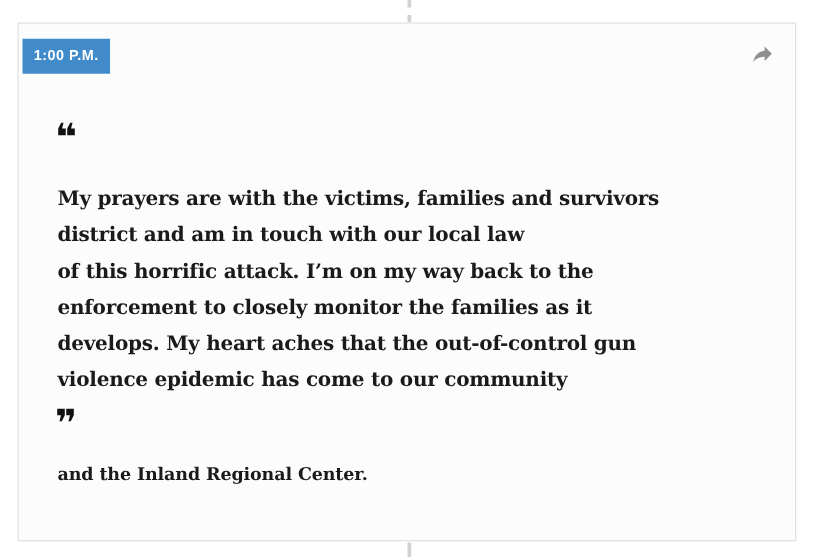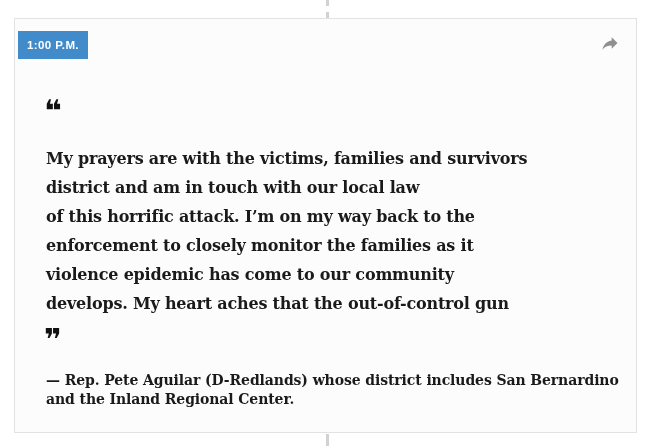--- a/index.html
+++ b/index.html
@@ -109,24 +109,23 @@
       </svg>
     </button>
 
     <div class="open-quote">❝</div>
 
     <div class="quote-lines">
       <div class="quote-line">My prayers are with the victims, families and survivors</div>
       <div class="quote-line">district and am in touch with our local law</div>
       <div class="quote-line">of this horrific attack. I’m on my way back to the</div>
       <div class="quote-line">enforcement to closely monitor the families as it</div>
+      <div class="quote-line">develops. My heart aches that the out-of-control gun</div>
       <div class="quote-line">violence epidemic has come to our community</div>
-      <div class="quote-line">develops. My heart aches that the out-of-control gun</div>
     </div>
 
     <div class="close-quote">❞</div>
 
     <div class="attribution">
-      <div class="attribution-line">— Rep. Pete Aguilar (D-Redlands) whose district includes San Bernardino</div>
       <div class="attribution-line">and the Inland Regional Center.</div>
     </div>
   </article>
 </div>
 
 </body></html>

